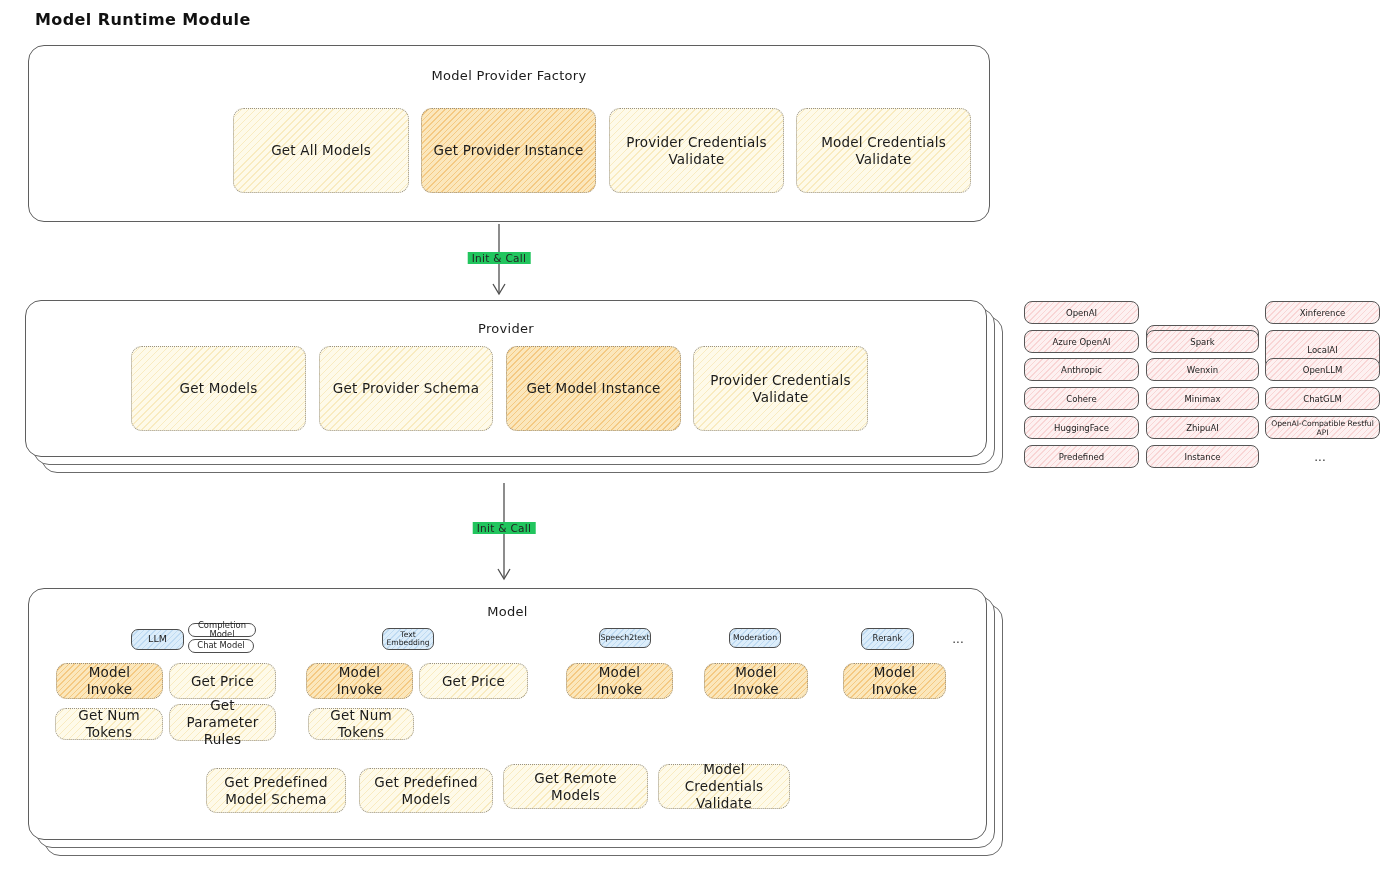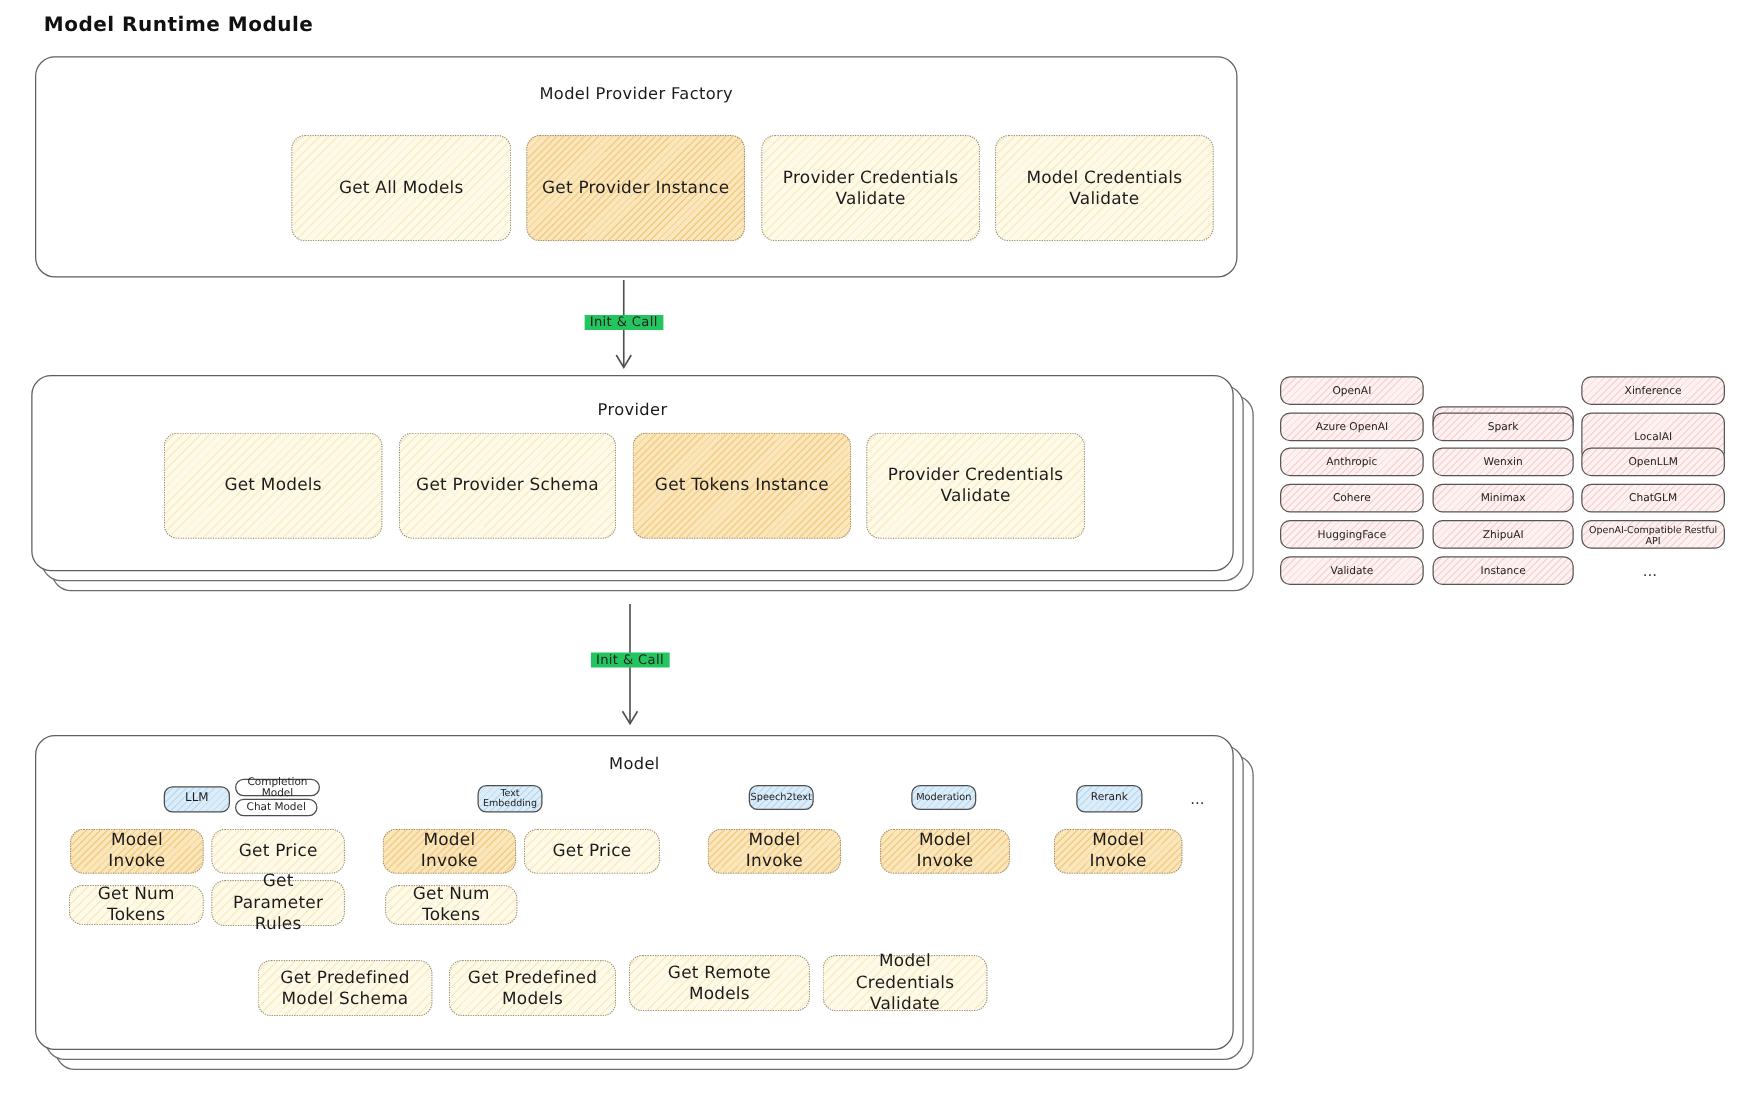--- a/index.html
+++ b/index.html
@@ -85,21 +85,21 @@
     <polyline points="6,60 12,70 18,60" fill="none" stroke="#4f4f4f" stroke-width="1.3"></polyline>
   </svg>
   <div class="arrow-label" style="left:499px;top:258px;">Init &amp; Call</div>
 
   <div class="layer" style="left:41px;top:316px;width:960px;height:155px;"></div>
   <div class="layer" style="left:33px;top:308px;width:960px;height:155px;"></div>
   <div class="box" style="left:25px;top:300px;width:960px;height:155px;">
     <div class="box-title" style="top:20px;">Provider</div>
     <div class="btn yellow" style="left:105px;top:45px;width:175px;height:85px;">Get Models</div>
     <div class="btn yellow" style="left:293px;top:45px;width:174px;height:85px;">Get Provider Schema</div>
-    <div class="btn orange" style="left:480px;top:45px;width:175px;height:85px;">Get Tokens Instance</div>
+    <div class="btn orange" style="left:480px;top:45px;width:175px;height:85px;">Get Model Instance</div>
     <div class="btn yellow" style="left:667px;top:45px;width:175px;height:85px;">Provider Credentials Validate</div>
   </div>
 
   <div class="pill" style="left:1024px;top:301px;width:115px;height:23px;">OpenAI</div>
   <div class="pill" style="left:1146px;top:301px;width:113px;height:23px;margin-top:24px;">Tongyi</div>
   <div class="pill" style="left:1265px;top:301px;width:115px;height:23px;">Xinference</div>
 
   <div class="pill" style="left:1024px;top:330px;width:115px;height:23px;">Azure OpenAI</div>
   <div class="pill" style="left:1146px;top:330px;width:113px;height:23px;">Spark</div>
   <div class="pill" style="left:1265px;top:330px;width:115px;height:40px;">LocalAI</div>
@@ -109,21 +109,21 @@
   <div class="pill" style="left:1265px;top:358px;width:115px;height:23px;">OpenLLM</div>
 
   <div class="pill" style="left:1024px;top:387px;width:115px;height:23px;">Cohere</div>
   <div class="pill" style="left:1146px;top:387px;width:113px;height:23px;">Minimax</div>
   <div class="pill" style="left:1265px;top:387px;width:115px;height:23px;">ChatGLM</div>
 
   <div class="pill" style="left:1024px;top:416px;width:115px;height:23px;">HuggingFace</div>
   <div class="pill" style="left:1146px;top:416px;width:113px;height:23px;">ZhipuAI</div>
   <div class="pill small" style="left:1265px;top:416px;width:115px;height:23px;">OpenAI-Compatible Restful API</div>
 
-  <div class="pill" style="left:1024px;top:445px;width:115px;height:23px;">Validate</div>
+  <div class="pill" style="left:1024px;top:445px;width:115px;height:23px;">Predefined</div>
   <div class="pill" style="left:1146px;top:445px;width:113px;height:23px;">Instance</div>
   <div class="ellipsis" style="left:1305px;top:448px;width:30px;height:18px;">...</div>
 
   <svg class="arrow" style="left:492px;top:483px;" width="24" height="98" viewBox="0 0 24 98">
     <line x1="12" y1="0" x2="12" y2="95" stroke="#4f4f4f" stroke-width="1.3"></line>
     <polyline points="6,86 12,96 18,86" fill="none" stroke="#4f4f4f" stroke-width="1.3"></polyline>
   </svg>
   <div class="arrow-label" style="left:504px;top:528px;">Init &amp; Call</div>
 
   <div class="layer" style="left:44px;top:604px;width:957px;height:250px;"></div>

